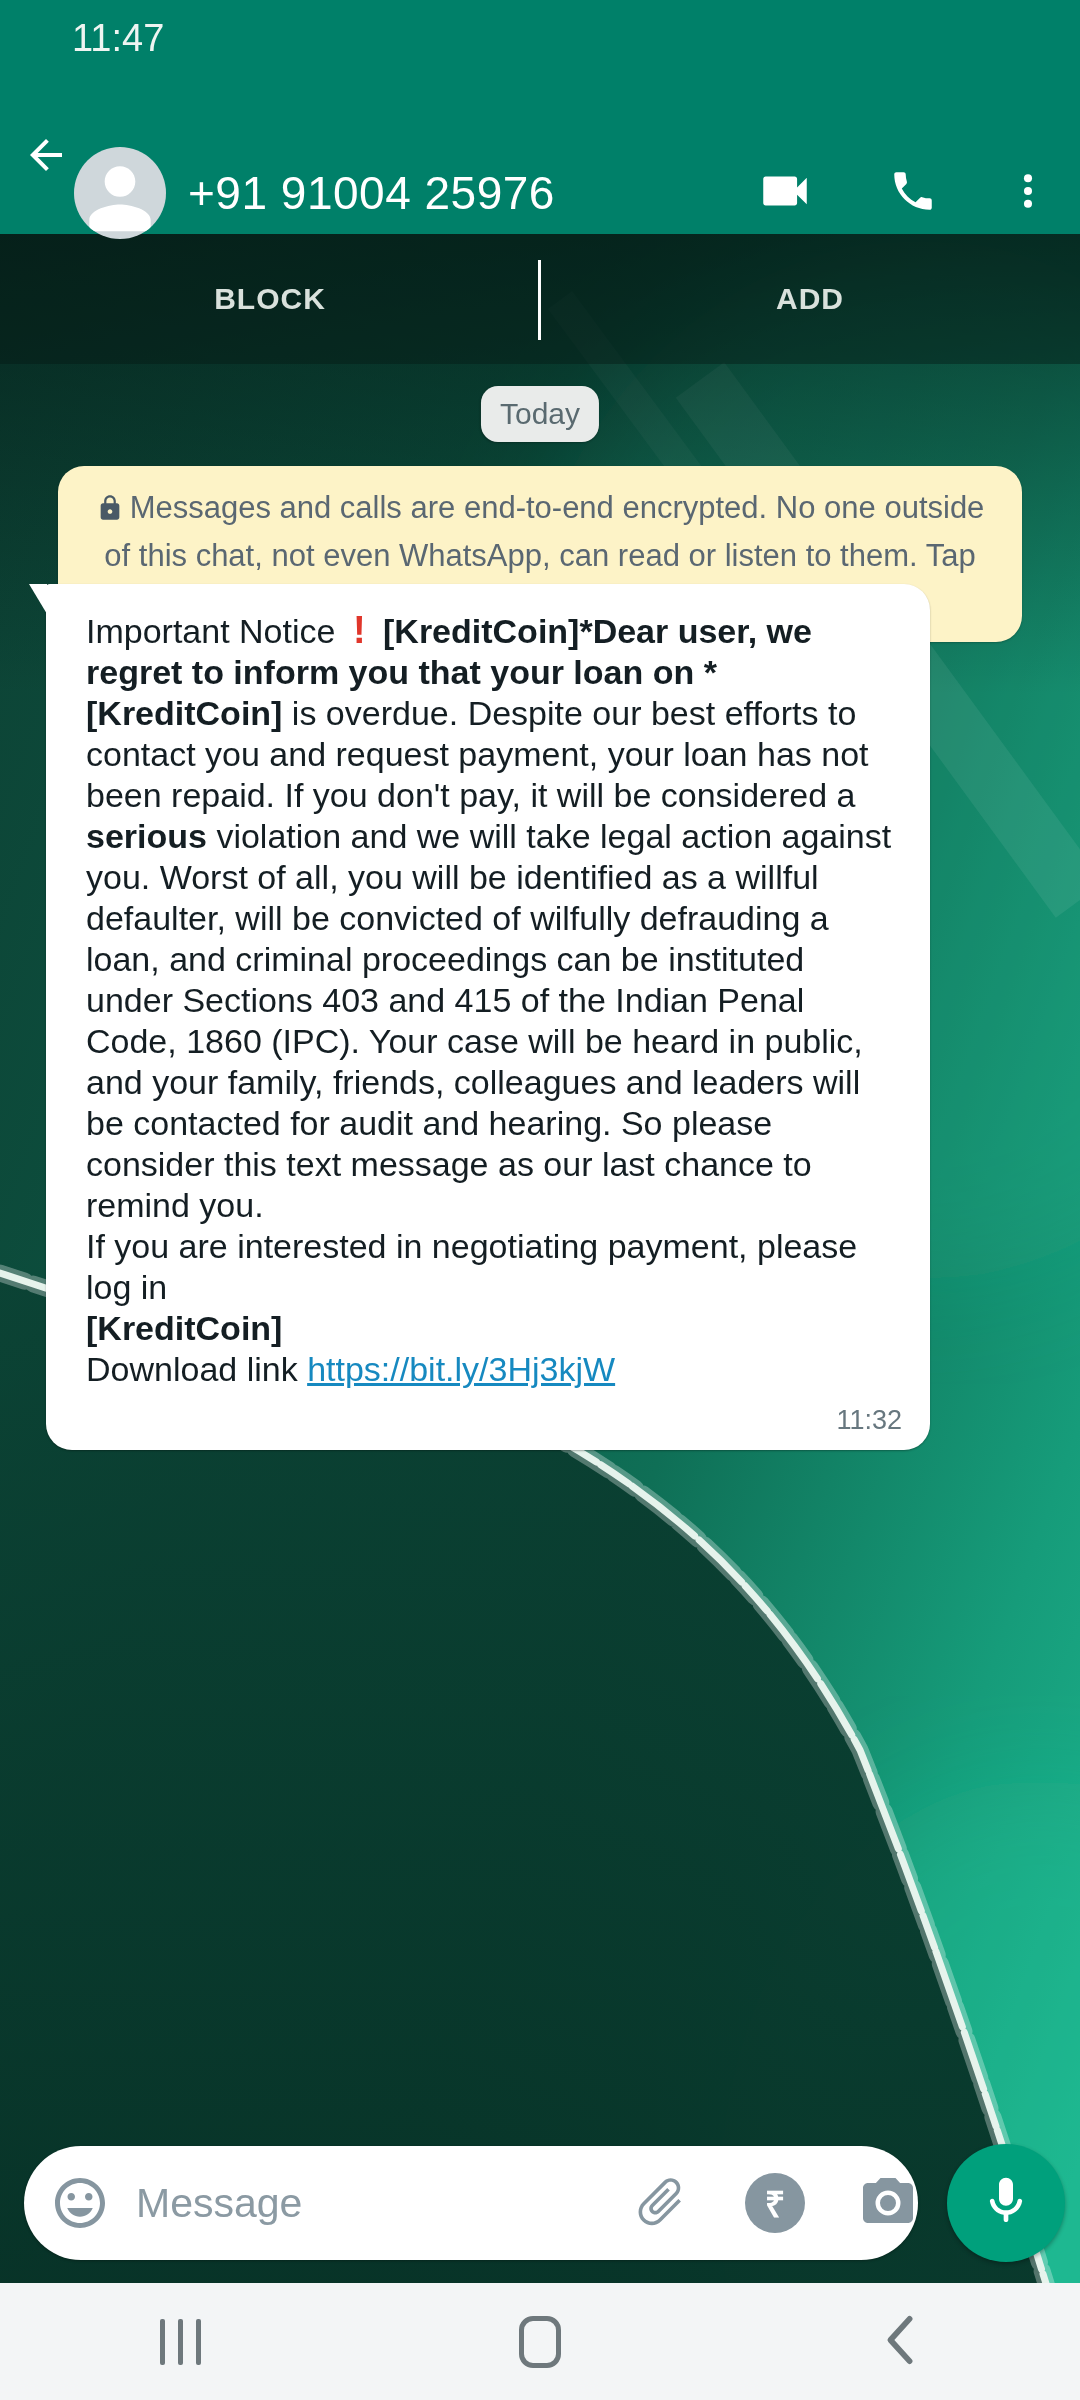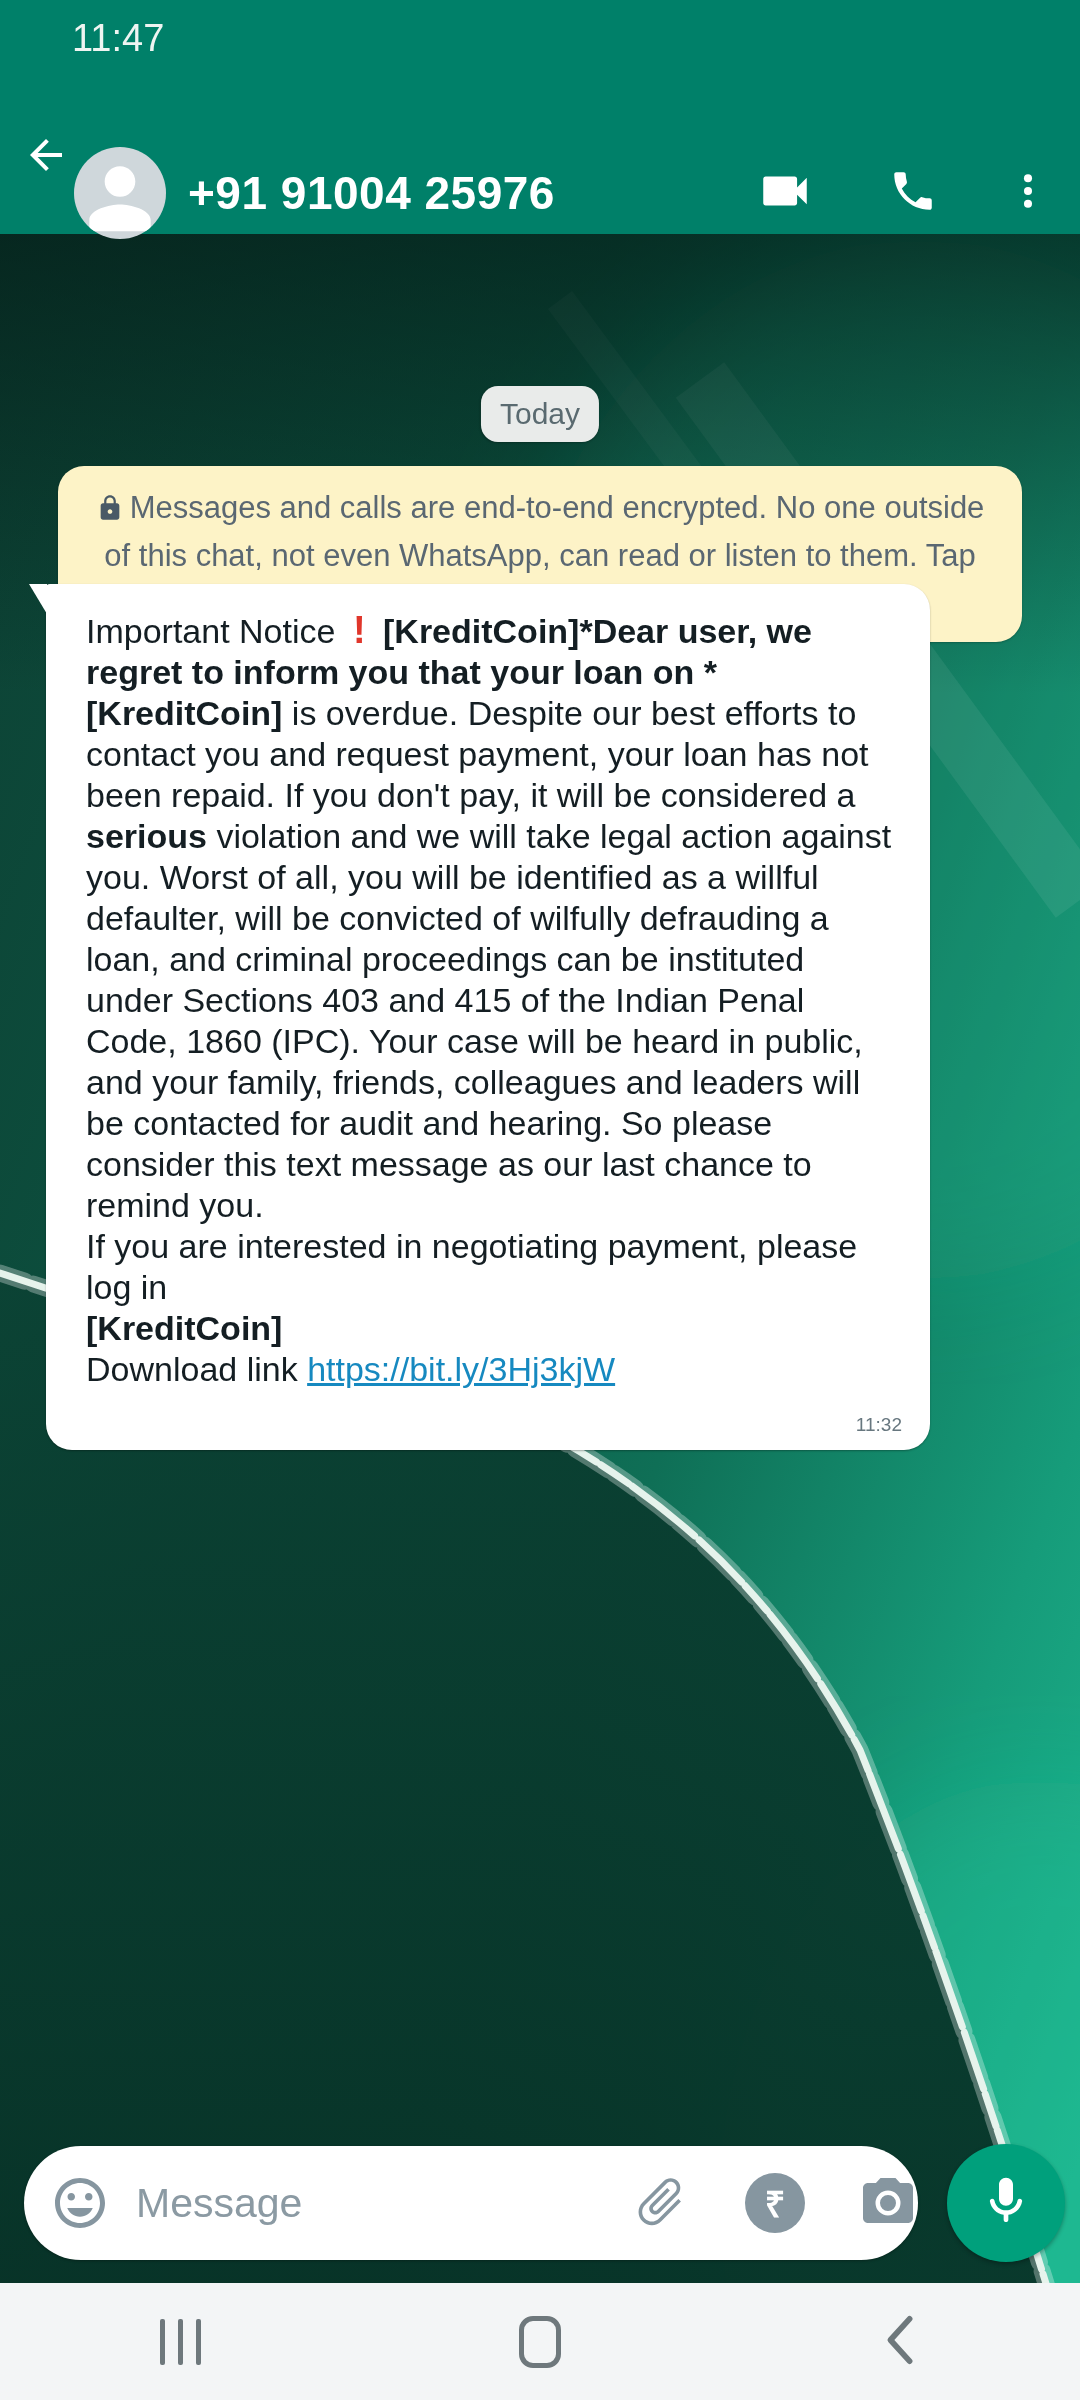--- a/index.html
+++ b/index.html
@@ -24,21 +24,21 @@
   .battery{position:relative;width:30px;height:50px;margin-left:4px;}
   .battery .cap{position:absolute;top:0;left:8px;width:14px;height:7px;background:#bfe0d6;border-radius:2px 2px 0 0;}
   .battery .body{position:absolute;top:7px;left:0;width:30px;height:43px;border-radius:4px;overflow:hidden;background:rgba(255,255,255,.42);}
   .battery .fill{position:absolute;bottom:0;left:0;width:30px;height:55%;background:#f4faf7;}
 
   
   .app-header{position:absolute;top:76px;left:0;width:1080px;height:158px;background:#008069;z-index:30;}
   .back-btn{position:absolute;left:22px;top:55px;width:48px;height:48px;}
   .avatar{position:absolute;left:74px;top:117px;transform:translateY(-50%);width:92px;height:92px;border-radius:50%;
     background:#cfd7db;overflow:hidden;display:flex;align-items:center;justify-content:center;}
-  .chat-title{position:absolute;left:188px;top:117px;transform:translateY(-50%);font-size:46px;font-weight:bold;color:#fff;letter-spacing:.5px;}
+  .chat-title{position:absolute;left:188px;top:117px;transform:translateY(-50%);font-size:46px;font-weight:normal;color:#fff;letter-spacing:.5px;}
   .hdr-ic{position:absolute;top:117px;transform:translateY(-50%);}
   .ic-video{left:756px;} .ic-call{left:888px;} .ic-dots{left:1006px;}
 
   
   .action-bar{position:absolute;top:234px;left:0;width:1080px;height:130px;
     background:rgba(4,24,19,.42);display:flex;z-index:20;}
   .action-half{flex:1;display:flex;align-items:center;justify-content:center;
     color:#d9e1dc;font-size:30px;font-weight:bold;letter-spacing:1px;}
   .action-divider{position:absolute;left:538px;top:26px;width:3px;height:80px;background:#fff;}
 
@@ -53,21 +53,21 @@
 
   .bubble{position:absolute;top:584px;left:46px;width:884px;box-sizing:border-box;
     background:#fff;border-radius:26px;border-top-left-radius:4px;
     padding:26px 32px 60px 40px;box-shadow:0 1px 2px rgba(0,0,0,.3);z-index:10;}
   .bubble:before{content:"";position:absolute;left:-17px;top:0;width:18px;height:30px;
     background:#fff;clip-path:polygon(0 0,100% 0,100% 100%);}
   .msg-text{font-size:34px;line-height:41px;color:#141e23;white-space:pre-wrap;word-wrap:break-word;}
   .msg-text .b{font-weight:bold;}
   .msg-text .excl{color:#e0362b;font-weight:800;font-size:38px;padding:0 8px;}
   .msg-text .link{color:#1689c0;text-decoration:underline;}
-  .msg-time{position:absolute;right:28px;bottom:14px;font-size:19px;color:#67777f;}
+  .msg-time{position:absolute;right:28px;bottom:14px;font-size:27px;color:#67777f;}
 
   
   .composer{position:absolute;top:2146px;left:24px;width:894px;height:114px;background:#fff;
     border-radius:57px;box-shadow:0 1px 3px rgba(0,0,0,.3);z-index:20;}
   .composer .emoji{position:absolute;left:26px;top:27px;}
   .composer .placeholder{position:absolute;left:112px;top:57px;transform:translateY(-50%);
     font-size:41px;color:#8b9aa3;}
   .composer .clip{position:absolute;left:606px;top:26px;transform:rotate(45deg);}
   .composer .rupee{position:absolute;left:721px;top:27px;width:60px;height:60px;border-radius:50%;
     background:#8696a0;display:flex;align-items:center;justify-content:center;
@@ -153,20 +153,25 @@
     </span>
     <span class="hdr-ic ic-dots">
       <svg width="44" height="44" viewBox="0 0 24 24" fill="#fff">
           <circle cx="12" cy="5" r="2.2"></circle>
           <circle cx="12" cy="12" r="2.2"></circle>
           <circle cx="12" cy="19" r="2.2"></circle>
         </svg>
     </span>
   </div>
 
+  <div class="action-bar">
+    <div class="action-half">BLOCK</div>
+    <div class="action-half">ADD</div>
+    <div class="action-divider"></div>
+  </div>
 
   <div class="today-chip">Today</div>
 
   <div class="notice"><span class="lock"><svg width="28" height="28" viewBox="0 0 24 24" fill="#4a5a66">
           <path d="M18 8h-1V6c0-2.76-2.24-5-5-5S7 3.24 7 6v2H6c-1.1 0-2 .9-2 2v10c0 1.1.9 2 2 2h12c1.1 0 2-.9 2-2V10c0-1.1-.9-2-2-2zm-6 9c-1.1 0-2-.9-2-2s.9-2 2-2 2 .9 2 2-.9 2-2 2zm3.1-9H8.9V6c0-1.71 1.39-3.1 3.1-3.1 1.71 0 3.1 1.39 3.1 3.1v2z"></path>
         </svg></span><span>Messages and calls are end-to-end encrypted. No one outside of this chat, not even WhatsApp, can read or listen to them. Tap to learn more.</span></div>
 
   <div class="bubble">
     <div class="msg-text"><span>Important Notice </span><span class="excl">!</span><span> </span><span class="b">[KreditCoin]*Dear user, we regret to inform you that your loan on *[KreditCoin]</span><span> is overdue. Despite our best efforts to contact you and request payment, your loan has not been repaid. If you don't pay, it will be considered a </span><span class="b">serious</span><span> violation and we will take legal action against you. Worst of all, you will be identified as a willful defaulter, will be convicted of wilfully defrauding a loan, and criminal proceedings can be instituted under Sections 403 and 415 of the Indian Penal Code, 1860 (IPC). Your case will be heard in public, and your family, friends, colleagues and leaders will be contacted for audit and hearing. So please consider this text message as our last chance to remind you.
 If you are interested in negotiating payment, please log in

